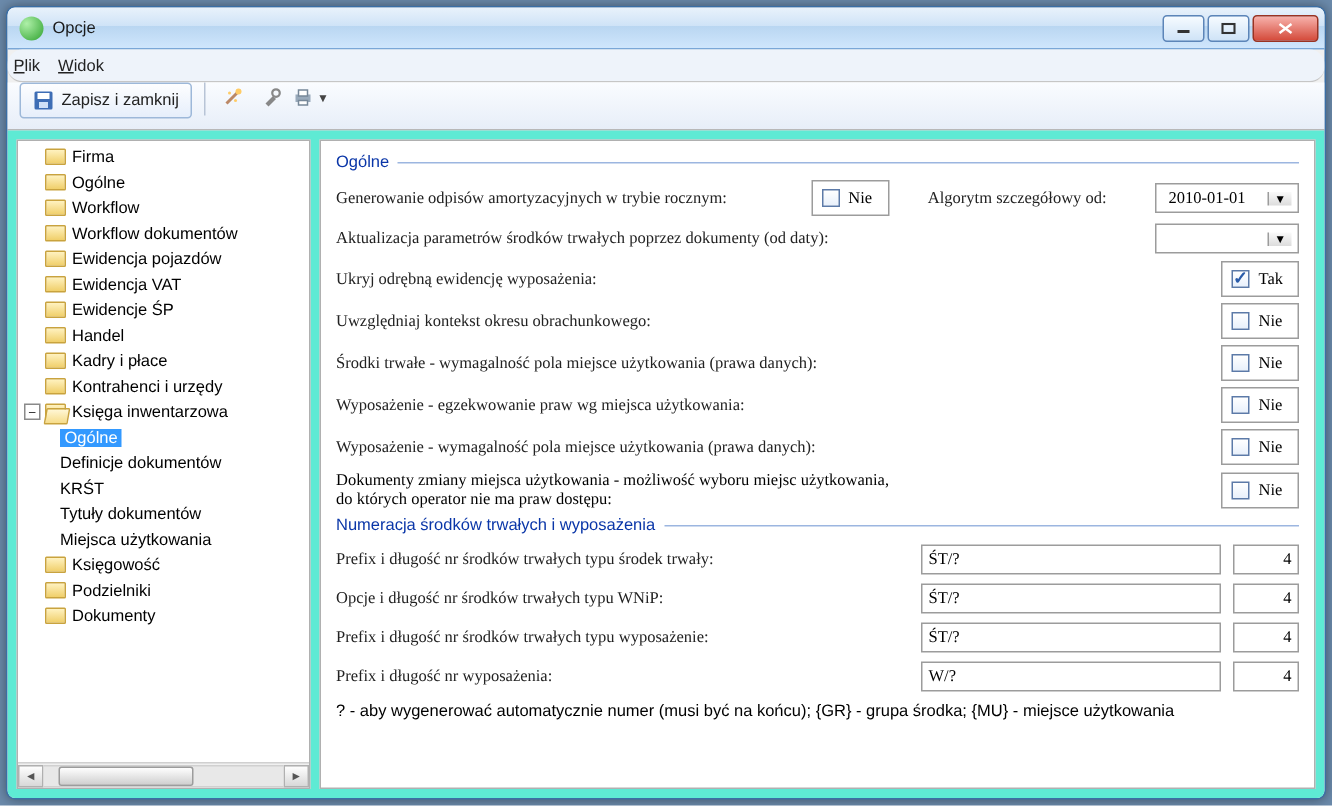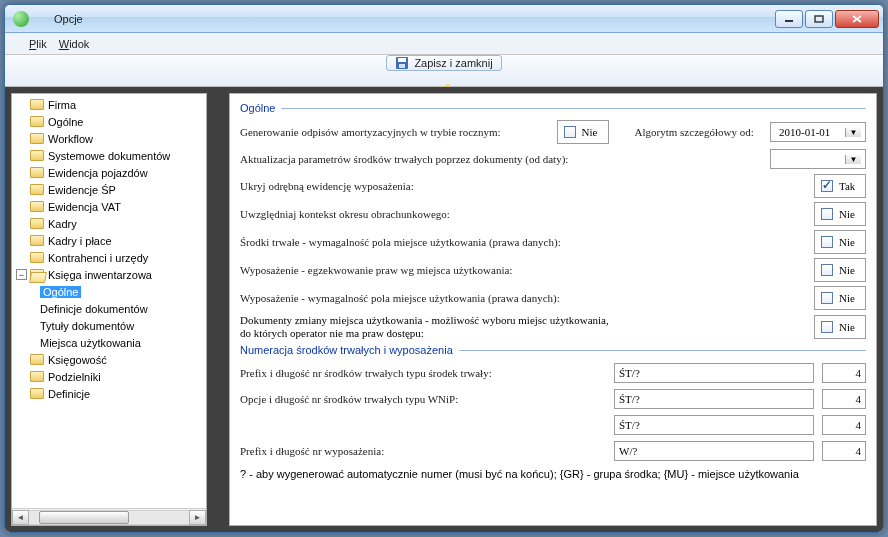--- a/index.html
+++ b/index.html
@@ -24,64 +24,63 @@
     display: flex;
     flex-direction: column;
   }
   .titlebar {
     height: 28px;
     background: linear-gradient(to bottom,#e9f2fb,#cfe3f7 45%,#b9d6f1 46%,#cfe6fc);
     display: flex;
     align-items: center;
     padding: 0 4px 0 8px;
     border-bottom: 1px solid #7aa7d7;
-    gap: 19px;
   }
   .titlebar .appicon {
     width: 16px; height:16px; border-radius:50%;
     background: radial-gradient(circle at 30% 30%, #aef0a8, #2fa22f);
     margin-right: 6px;
   }
   .titlebar .title { flex:1; color:#1a1a1a; }
   .winbtns { display:flex; gap:2px; }
   .winbtn {
     width:28px; height:18px; border:1px solid #5c85b8; border-radius:3px;
     background: linear-gradient(#f6fbff,#cfe3f7);
     display:flex; align-items:center; justify-content:center;
     font-size:10px; color:#2a2a2a;
   }
   .winbtn.close { background: linear-gradient(#f7b2ac,#d44a3a); color:#fff; border-color:#932; width:44px;}
   .menubar {
     height:22px;
     background:#eef3fa;
     border-bottom:1px solid #c6c6c6;
-    display:flex; align-items:center; padding:0 24px; gap:12px;
+    display:flex; align-items:center; padding:0 4px; gap:12px;border-radius:10px;
   }
   .menubar span { color:#222; }
   .menubar .mn u { text-decoration: underline; }
   .toolbar {
     height:32px;
     background: linear-gradient(#fafcff,#e7eef8);
     border-bottom:1px solid #b8b8b8;
-    display:flex; align-items:center; padding:0 8px; gap:6px;flex-direction:column;
+    display:flex; align-items:flex-start; padding:0 8px; gap:6px;
   }
   .tbtn {
     display:flex; align-items:center; gap:5px;
     height:24px; padding:0 8px;
     border:1px solid #9db8d9; border-radius:3px;
     background:linear-gradient(#fdfeff,#e6eefb);
     color:#222;
   }
   .ticon { width:14px; height:14px; display:inline-block; }
   .sep { width:1px; height:22px; background:#b8c4d6; margin:0 2px; }
   .smallbtn { width:20px; height:20px; display:flex; align-items:center; justify-content:center; border-radius:2px; }
   .dropdown-caret { font-size:8px; color:#444; margin-left:2px; }
 
   .body {
-    flex:1; display:flex; padding:6px; gap:22px; background:#404040;
+    flex:1; display:flex; padding:6px; gap:6px; background:#5eead4;
   }
   .tree-pane {
     width:196px; border:1px solid #b0b0b0; background:#fff;
     display:flex; flex-direction:column;
     position:relative;
   }
   .tree { flex:1; overflow:hidden; padding:2px 0; }
   .tree-row { display:flex; align-items:center; height:17px; white-space:nowrap; padding-right:4px; }
   .lvl0 { padding-left:4px; }
   .lvl1 { padding-left:28px; }
@@ -226,41 +225,41 @@
             <span class="tree-label">Ogólne</span>
           </div>
           <div class="tree-row lvl0 noexp">
             <div class="expander" style="visibility: hidden;"></div>
             <div class="folder-ico"></div>
             <span class="tree-label">Workflow</span>
           </div>
           <div class="tree-row lvl0 noexp">
             <div class="expander" style="visibility: hidden;"></div>
             <div class="folder-ico"></div>
-            <span class="tree-label">Systemowe dokumentów</span>
+            <span class="tree-label">Workflow dokumentów</span>
           </div>
           <div class="tree-row lvl0 noexp">
             <div class="expander" style="visibility: hidden;"></div>
             <div class="folder-ico"></div>
             <span class="tree-label">Ewidencja pojazdów</span>
           </div>
           <div class="tree-row lvl0 noexp">
             <div class="expander" style="visibility: hidden;"></div>
             <div class="folder-ico"></div>
+            <span class="tree-label">Ewidencja VAT</span>
+          </div>
+          <div class="tree-row lvl0 noexp">
+            <div class="expander" style="visibility: hidden;"></div>
+            <div class="folder-ico"></div>
             <span class="tree-label">Ewidencje ŚP</span>
           </div>
           <div class="tree-row lvl0 noexp">
             <div class="expander" style="visibility: hidden;"></div>
             <div class="folder-ico"></div>
-            <span class="tree-label">Ewidencja VAT</span>
-          </div>
-          <div class="tree-row lvl0 noexp">
-            <div class="expander" style="visibility: hidden;"></div>
-            <div class="folder-ico"></div>
-            <span class="tree-label">Kadry</span>
+            <span class="tree-label">Handel</span>
           </div>
           <div class="tree-row lvl0 noexp">
             <div class="expander" style="visibility: hidden;"></div>
             <div class="folder-ico"></div>
             <span class="tree-label">Kadry i płace</span>
           </div>
           <div class="tree-row lvl0 noexp">
             <div class="expander" style="visibility: hidden;"></div>
             <div class="folder-ico"></div>
             <span class="tree-label">Kontrahenci i urzędy</span>
@@ -270,39 +269,42 @@
             <div class="folder-ico open"></div>
             <span class="tree-label">Księga inwentarzowa</span>
           </div>
           <div class="tree-row lvl1">
             <span class="tree-label selected">Ogólne</span>
           </div>
           <div class="tree-row lvl1">
             <span class="tree-label">Definicje dokumentów</span>
           </div>
           <div class="tree-row lvl1">
+            <span class="tree-label">KRŚT</span>
+          </div>
+          <div class="tree-row lvl1">
             <span class="tree-label">Tytuły dokumentów</span>
           </div>
           <div class="tree-row lvl1">
             <span class="tree-label">Miejsca użytkowania</span>
           </div>
           <div class="tree-row lvl0 noexp">
             <div class="expander" style="visibility: hidden;"></div>
             <div class="folder-ico"></div>
             <span class="tree-label">Księgowość</span>
           </div>
           <div class="tree-row lvl0 noexp">
             <div class="expander" style="visibility: hidden;"></div>
             <div class="folder-ico"></div>
             <span class="tree-label">Podzielniki</span>
           </div>
           <div class="tree-row lvl0 noexp">
             <div class="expander" style="visibility: hidden;"></div>
             <div class="folder-ico"></div>
-            <span class="tree-label">Definicje</span>
+            <span class="tree-label">Dokumenty</span>
           </div>
         </div>
       <div class="hscroll">
         <div class="hs-btn">◄</div>
         <div class="hs-track">
           <div class="hs-thumb"></div>
         </div>
         <div class="hs-btn">►</div>
       </div>
     </div>
@@ -413,20 +415,21 @@
         <span class="lbl">Opcje i długość nr środków trwałych typu WNiP:</span>
         <div class="spacer"></div>
         <div class="txtfield" style="width:200px">
             <span>ŚT/?</span>
           </div>
         <div class="txtfield numfield" style="width:44px">
             <span>4</span>
           </div>
       </div>
       <div class="row">
+        <span class="lbl">Prefix i długość nr środków trwałych typu wyposażenie:</span>
         <div class="spacer"></div>
         <div class="txtfield" style="width:200px">
             <span>ŚT/?</span>
           </div>
         <div class="txtfield numfield" style="width:44px">
             <span>4</span>
           </div>
       </div>
       <div class="row">
         <span class="lbl">Prefix i długość nr wyposażenia:</span>

